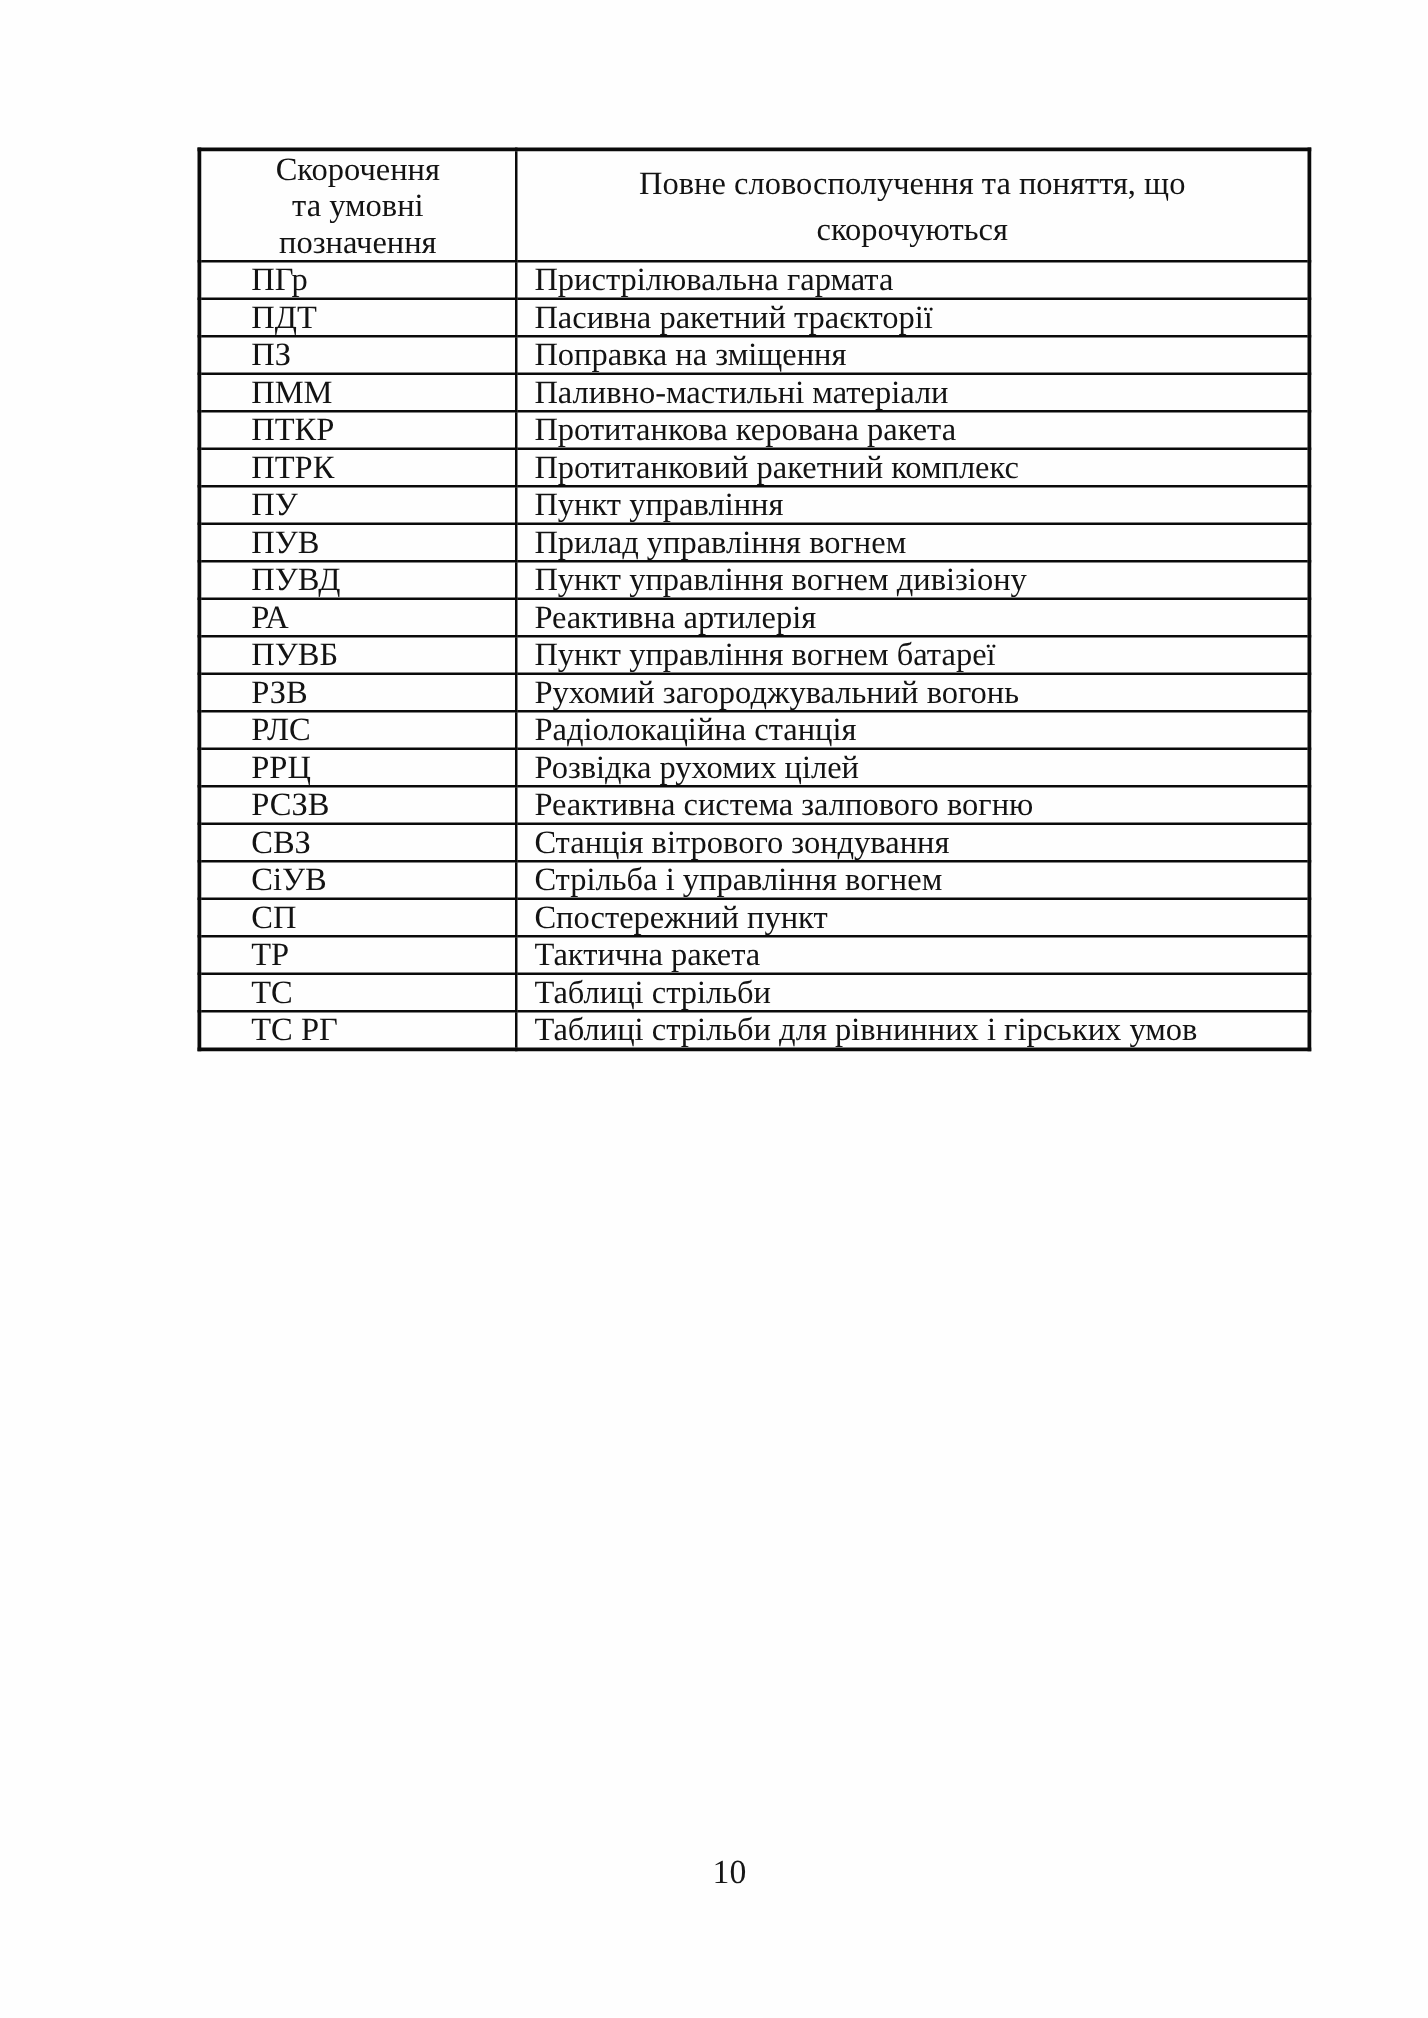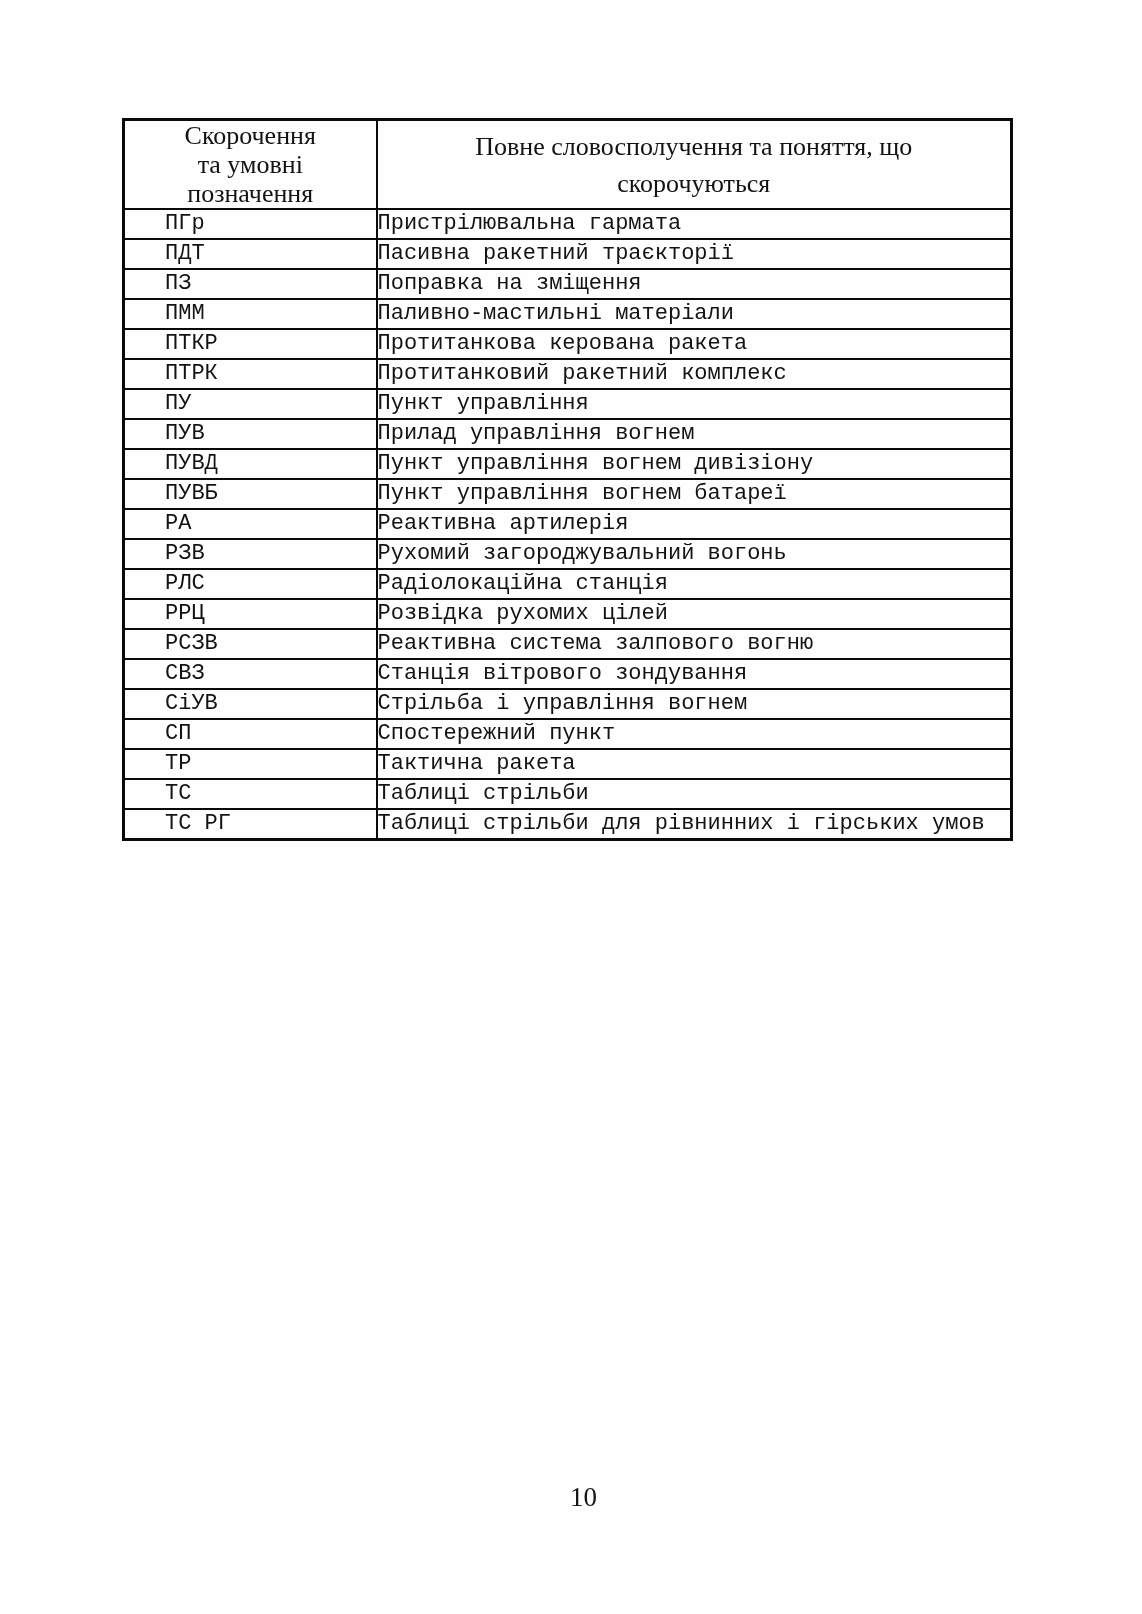--- a/index.html
+++ b/index.html
@@ -25,21 +25,21 @@
     left: 122px;
     top: 118px;
     width: 888px;
     border-collapse: collapse;
     table-layout: fixed;
   }
 
   table.abbr-table, table.abbr-table th, table.abbr-table td {
     border: 2px solid #0a0a0a;
   }
-  table.abbr-table { border-width: 3px; }
+  table.abbr-table { border-width: 3px; margin-left: 36px; }
 
   col.c-abbr { width: 253px; }
   col.c-full { width: 635px; }
 
   th.hdr {
     font-weight: normal;
     font-size: 26px;
     vertical-align: middle;
     text-align: center;
     height: 88px;
@@ -47,30 +47,29 @@
   th.hdr-abbr {
     white-space: pre-line;
     line-height: 29px;
   }
   th.hdr-full {
     white-space: pre-line;
     line-height: 37px;
   }
 
   td.cell {
-    font-size: 22px;
+    font-size: 26px;
     height: 28px;
     line-height: 28px;
     vertical-align: middle;
     white-space: nowrap;
     overflow: hidden;
-    font-family: Liberation Mono, monospace;
   }
   td.cell-abbr { padding-left: 40px; }
-  td.cell-full { }
+  td.cell-full { padding-left: 14px; }
 
   .page-number {
     position: absolute;
     left: 0;
     top: 1482px;
     width: 1142px;
     text-align: center;
     font-size: 27px;
     color: #161616;
     padding-left: 25px;
@@ -126,26 +125,26 @@
     </tr>
         <tr>
       <td class="cell cell-abbr">ПУВ</td>
       <td class="cell cell-full">Прилад управління вогнем</td>
     </tr>
         <tr>
       <td class="cell cell-abbr">ПУВД</td>
       <td class="cell cell-full">Пункт управління вогнем дивізіону</td>
     </tr>
         <tr>
+      <td class="cell cell-abbr">РА</td>
+      <td class="cell cell-full">Реактивна артилерія</td>
+    </tr>
+        <tr>
       <td class="cell cell-abbr">ПУВБ</td>
       <td class="cell cell-full">Пункт управління вогнем батареї</td>
-    </tr>
-        <tr>
-      <td class="cell cell-abbr">РА</td>
-      <td class="cell cell-full">Реактивна артилерія</td>
     </tr>
         <tr>
       <td class="cell cell-abbr">РЗВ</td>
       <td class="cell cell-full">Рухомий загороджувальний вогонь</td>
     </tr>
         <tr>
       <td class="cell cell-abbr">РЛС</td>
       <td class="cell cell-full">Радіолокаційна станція</td>
     </tr>
         <tr>

